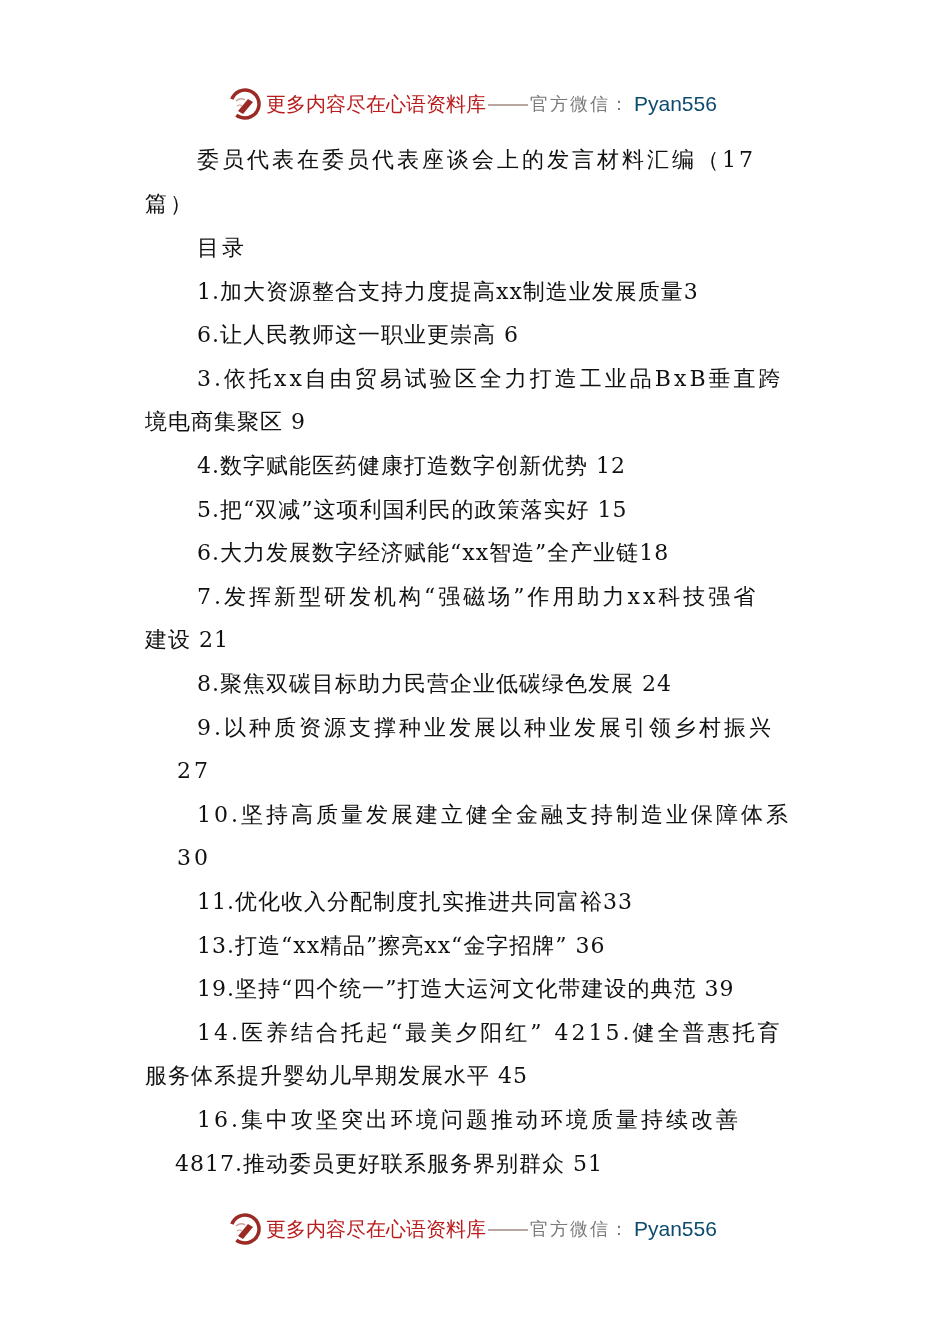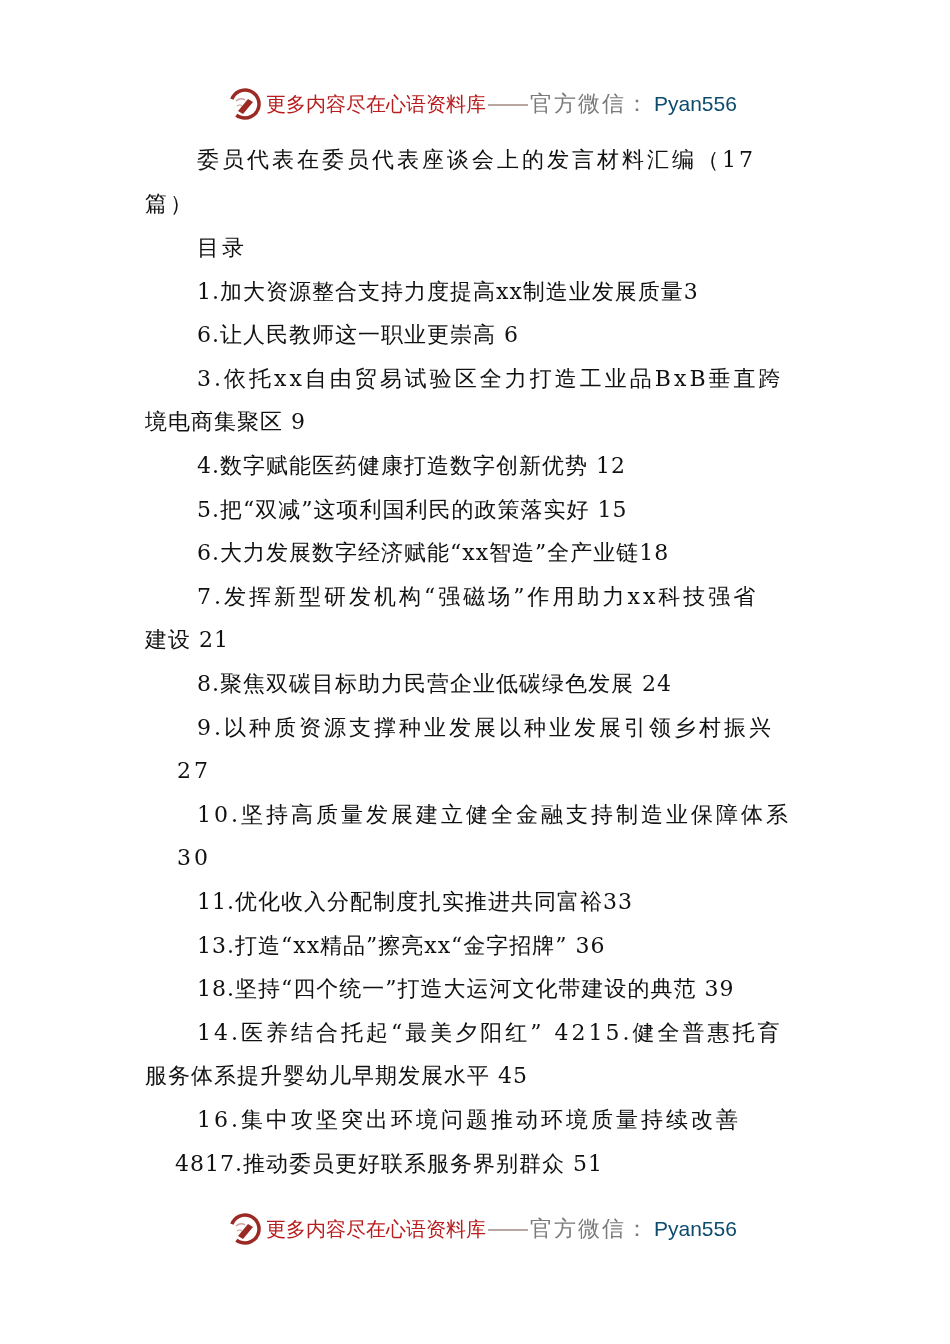--- a/index.html
+++ b/index.html
@@ -41,21 +41,21 @@
       display: inline-block;
       width: 40px;
       height: 2px;
       background: #b8a6a0;
       margin: 0 2px;
       position: relative;
       top: 1px;
     }
     .wm-text-b {
       font-family: Liberation Serif, serif;
-      font-size: 22px;
+      font-size: 18px;
       color: #7a7a7a;
       letter-spacing: 2px;
     }
     .wm-text-c {
       font-family: "Liberation Sans", sans-serif;
       font-size: 21px;
       color: #0c4a6e;
       margin-left: 4px;
     }
     .doc {
@@ -108,21 +108,21 @@
   <div class="line indent tight" style="top:393px;">6.大力发展数字经济赋能“xx智造”全产业链18</div>
   <div class="line indent" style="top:437px;">7.发挥新型研发机构“强磁场”作用助力xx科技强省</div>
   <div class="line indent-small tight" style="top:480px;">建设 21</div>
   <div class="line indent tight" style="top:524px;">8.聚焦双碳目标助力民营企业低碳绿色发展    24</div>
   <div class="line indent" style="top:568px;">9.以种质资源支撑种业发展以种业发展引领乡村振兴</div>
   <div class="line" style="top:611px; left:32px;">27</div>
   <div class="line indent" style="top:655px;">10.坚持高质量发展建立健全金融支持制造业保障体系</div>
   <div class="line" style="top:698px; left:32px;">30</div>
   <div class="line indent tight" style="top:742px;">11.优化收入分配制度扎实推进共同富裕33</div>
   <div class="line indent tight" style="top:786px;">13.打造“xx精品”擦亮xx“金字招牌”    36</div>
-  <div class="line indent tight" style="top:829px;">18.坚持“四个统一”打造大运河文化带建设的典范 39</div>
+  <div class="line indent tight" style="top:829px;">19.坚持“四个统一”打造大运河文化带建设的典范 39</div>
   <div class="line indent" style="top:873px;">14.医养结合托起“最美夕阳红”  4215.健全普惠托育</div>
   <div class="line indent-small tight" style="top:916px;">服务体系提升婴幼儿早期发展水平  45</div>
   <div class="line indent" style="top:960px;">16.集中攻坚突出环境问题推动环境质量持续改善</div>
   <div class="line tight" style="top:1004px; left:30px;">4817.推动委员更好联系服务界别群众 51</div>
 </div>
 
 <div class="watermark bottom">
   <svg class="wm-logo" viewBox="0 0 34 34">
     <circle cx="17" cy="17" r="14" fill="none" stroke="#9b2a24" stroke-width="3.5" stroke-dasharray="70 18" transform="rotate(200 17 17)"></circle>
     <path d="M10 24 L20 12 L25 15 L15 27 Z" fill="#9b2a24"></path>

